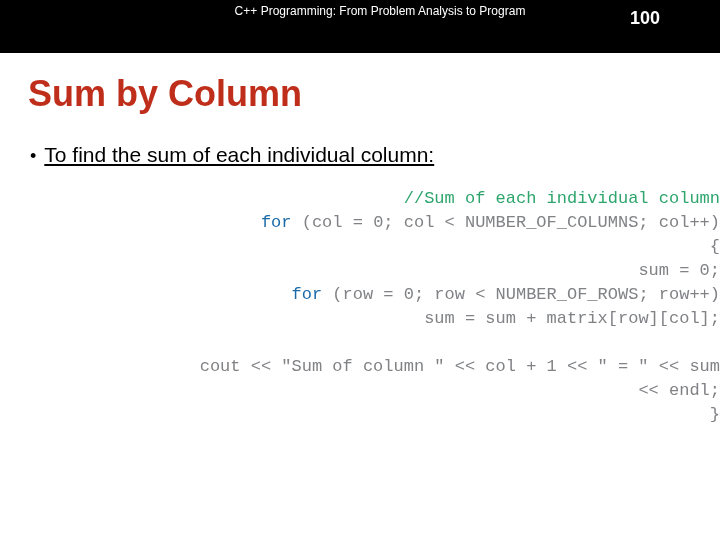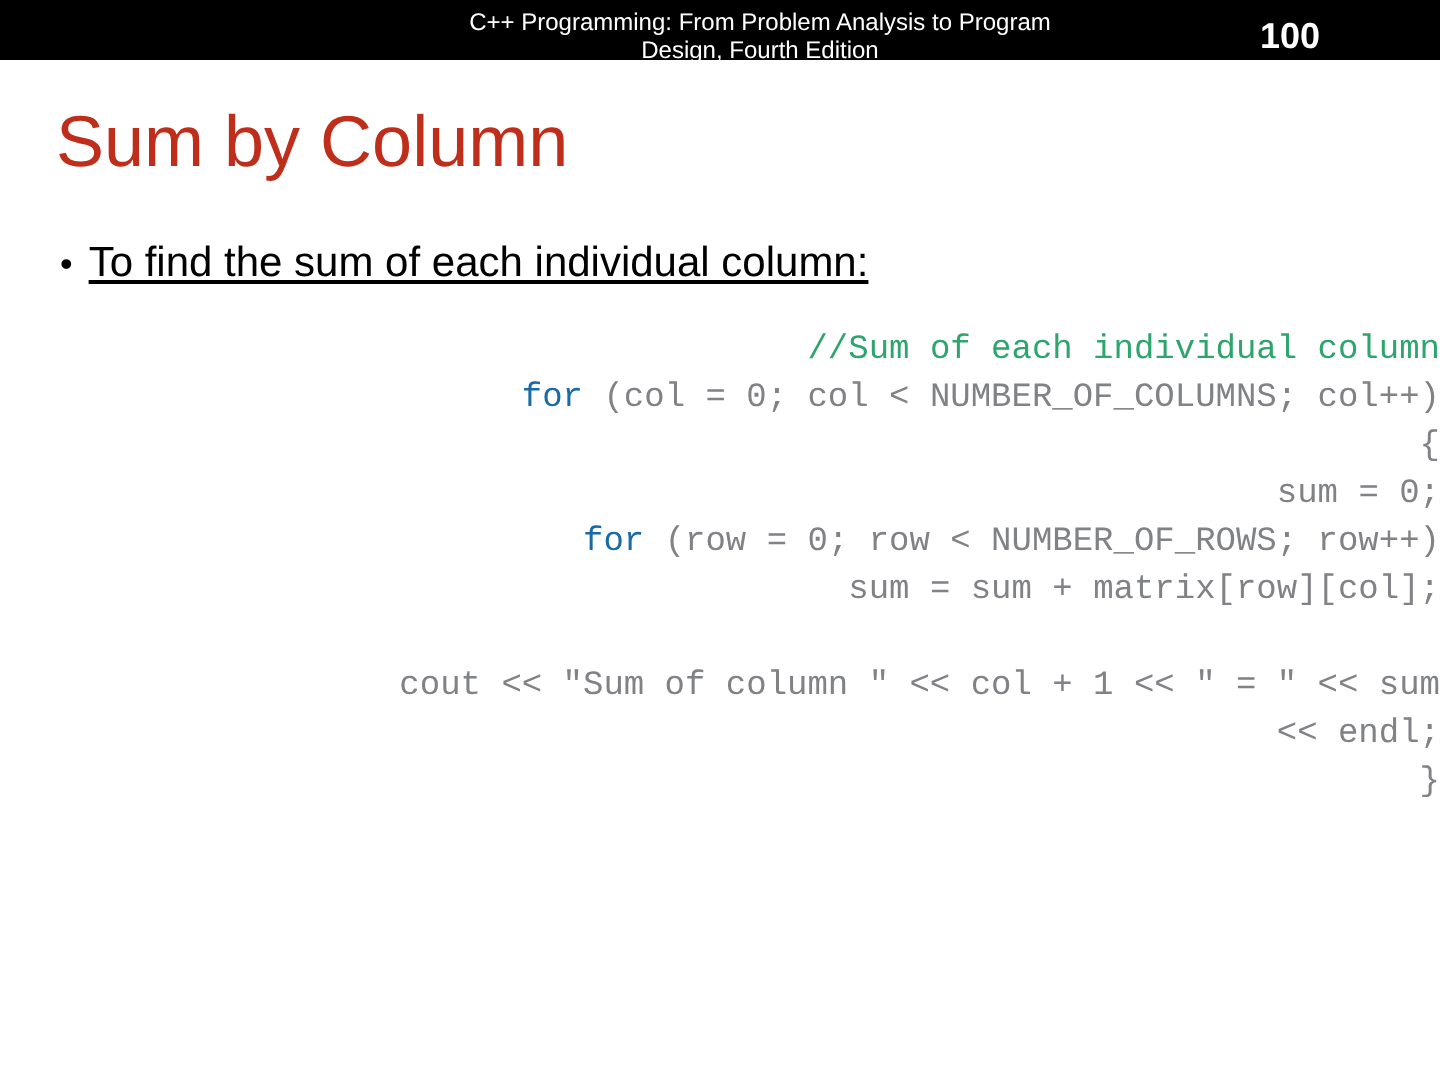--- a/index.html
+++ b/index.html
@@ -7,21 +7,21 @@
     padding: 0;
     width: 720px;
     height: 540px;
     background: #ffffff;
     font-family: Arial, Helvetica, sans-serif;
     overflow: hidden;
   }
   .header-bar {
     position: relative;
     width: 720px;
-    height: 30px;
+    height: 53px;
     background: #000000;
     color: #ffffff;
   }
   .book-title {
     position: absolute;
     top: 4px;
     left: 220px;
     width: 320px;
     font-size: 12px;
     line-height: 14px;
@@ -30,21 +30,21 @@
   .page-num {
     position: absolute;
     top: 8px;
     right: 60px;
     font-size: 18px;
     font-weight: bold;
   }
   .slide-title {
     margin: 20px 0 0 28px;
     font-size: 36px;
-    font-weight: normal;
+    font-weight: bold;
     color: #bf2e1a;
   }
   .bullet-row {
     margin: 28px 0 0 30px;
     font-size: 21px;
     color: #000000;
     text-decoration: underline;
   }
   .bullet-dot {
     display: inline-block;
@@ -72,21 +72,20 @@
   .str {
     color: #808285;
   }
 </style>
 </head>
 <body>
 
 <div class="header-bar">
   <div class="book-title">
     <span>C++ Programming: From Problem Analysis to Program</span><br>
-    <span>Design, Fourth Edition</span>
   </div>
   <div class="page-num">100</div>
 </div>
 
 <div class="slide-title">Sum by Column</div>
 
 <div class="bullet-row">
   <span class="bullet-dot">•</span><span>To find the sum of each individual column:</span>
 </div>
 

